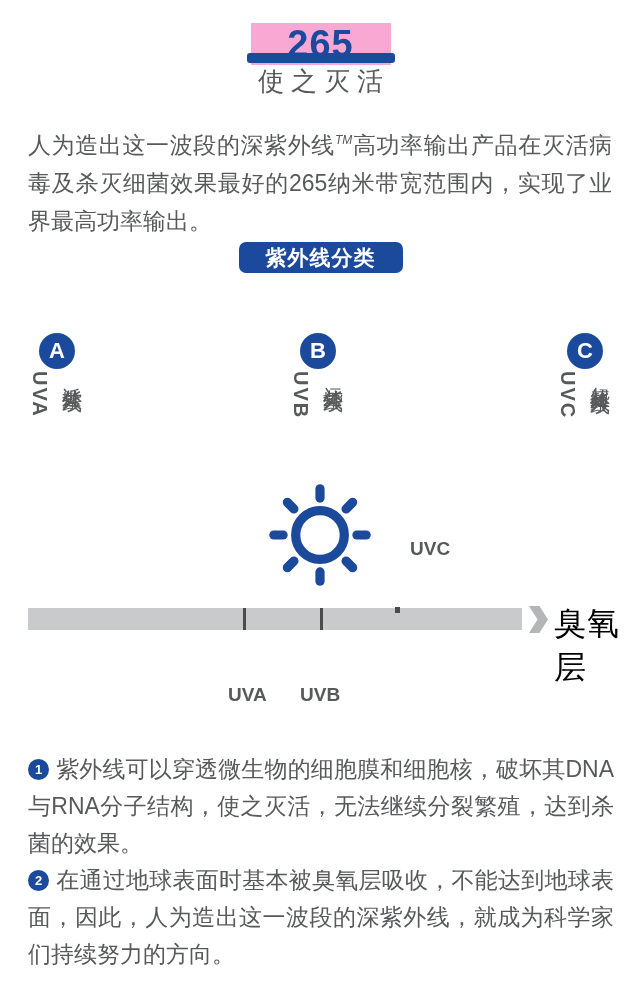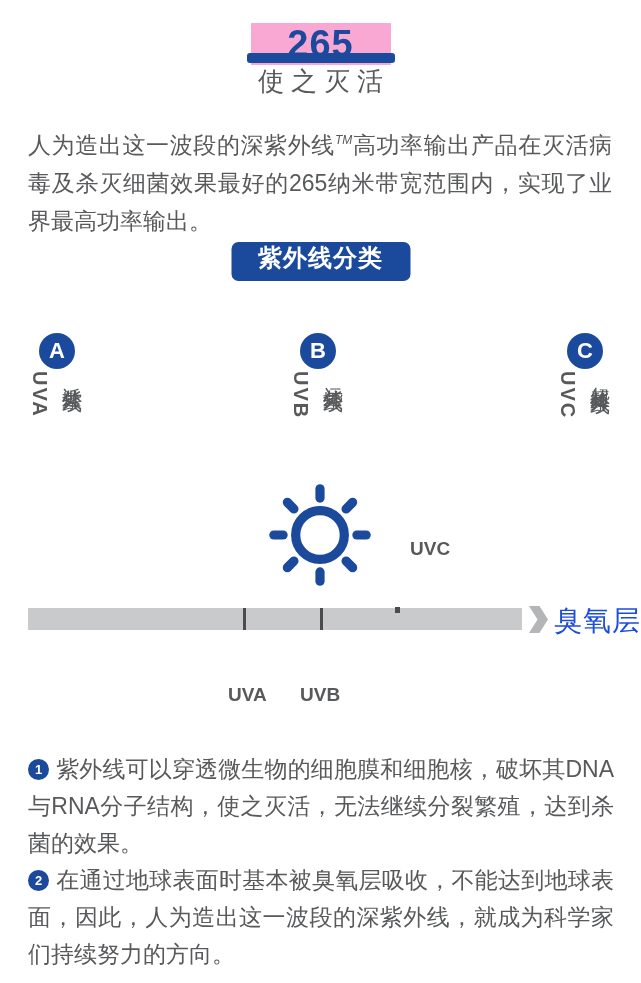--- a/index.html
+++ b/index.html
@@ -24,22 +24,22 @@
   }
   
   .intro{
     position:absolute;top:121px;left:28px;right:29px;margin:0;
     font-size:23px;line-height:38px;color:#58595b;text-align:justify;
   }
   .intro sup{font-size:12px;vertical-align:super;font-style:italic;}
   
   .pill{
     position:absolute;top:242px;left:50%;transform:translateX(-50%);
-    background:#1b4a9c;color:#ffffff;font-size:24px;font-weight:bold;
-    height:39px;line-height:31px;padding:0 27px;border-radius:7px;
+    background:#1b4a9c;color:#ffffff;font-size:21px;font-weight:bold;
+    height:31px;line-height:31px;padding:0 27px;border-radius:7px;
     letter-spacing:1px;white-space:nowrap;
   }
   
   .uv-col{position:absolute;top:333px;width:64px;display:flex;flex-direction:column;align-items:center;}
   .uv-col.a{left:25px;} .uv-col.b{left:286px;} .uv-col.c{left:553px;}
   .badge{
     width:36px;height:36px;border-radius:50%;background:#1b4a9c;color:#fff;
     font-size:22px;font-weight:bold;display:flex;align-items:center;justify-content:center;
   }
   .vpair{display:flex;flex-direction:row;margin-top:2px;gap:9px;}
@@ -55,21 +55,21 @@
   
   .bar{position:absolute;left:28px;top:608px;width:494px;height:22px;background:#c9cacb;}
   .bar-divider{position:absolute;top:0;bottom:0;width:3px;background:#4b4b4d;}
   .bar-divider.d1{left:215px;} .bar-divider.d2{left:292px;}
   .bar-tick{position:absolute;left:367px;top:-1px;width:5px;height:6px;background:#4b4b4d;}
   .ozone-arrow{
     position:absolute;left:529px;top:606px;width:19px;height:27px;background:#b4b5b7;
     -webkit-clip-path:polygon(0% 0%,55% 0%,100% 50%,55% 100%,0% 100%,45% 50%);
     clip-path:polygon(0% 0%,55% 0%,100% 50%,55% 100%,0% 100%,45% 50%);
   }
-  .ozone-label{position:absolute;left:554px;top:602px;font-size:28px;color:#1d4ed8;letter-spacing:1px;}
+  .ozone-label{position:absolute;left:554px;top:602px;font-size:32px;color:#000000;letter-spacing:1px;}
   .bar-label{position:absolute;top:684px;font-size:19px;font-weight:bold;color:#58595b;}
   .bar-label.uva{left:228px;} .bar-label.uvb{left:300px;}
   
   .notes{position:absolute;left:28px;right:27px;top:751px;}
   .note{margin:0;font-size:23px;line-height:37px;color:#58595b;text-align:justify;}
   .num-circle{
     display:inline-flex;width:21px;height:21px;border-radius:50%;background:#1b4a9c;
     color:#fff;font-size:13px;font-weight:bold;align-items:center;justify-content:center;
     transform:translateY(-3px);margin-right:7px;
   }

